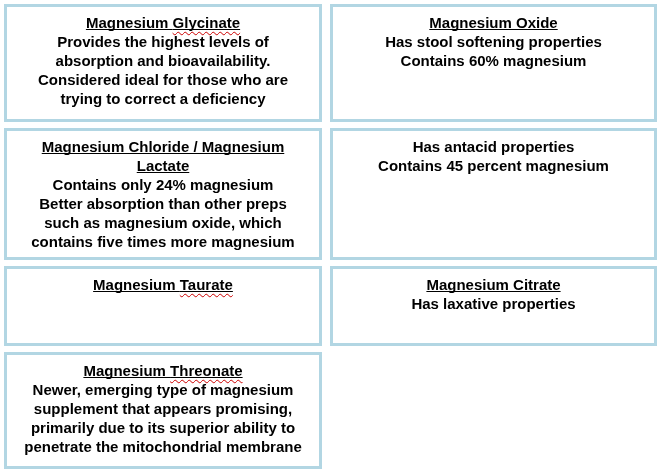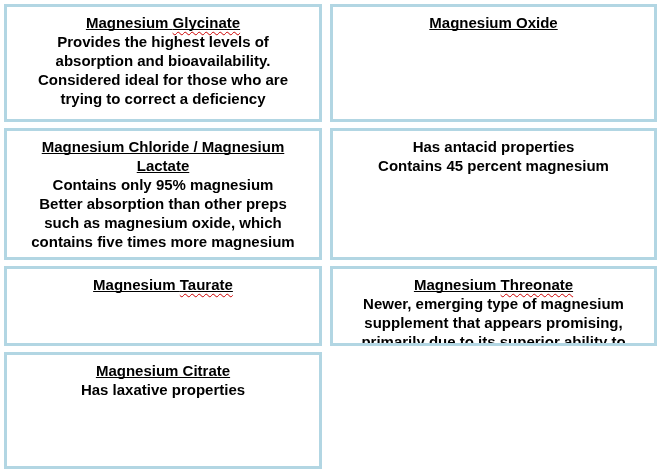--- a/index.html
+++ b/index.html
@@ -47,47 +47,49 @@
   <div class="cell">
     <div class="title"><span class="u"><span>Magnesium </span><span class="misspell">Glycinate</span></span><span></span></div>
     <div class="body">Provides the highest levels of
 absorption and bioavailability.
 Considered ideal for those who are
 trying to correct a deficiency</div>
   </div>
 
   <div class="cell">
     <div class="title"><span class="u"><span>Magnesium Oxide</span><span class="misspell"></span></span><span></span></div>
+    <div class="body">Has stool softening properties
+Contains 60% magnesium</div>
   </div>
 
   <div class="cell">
     <div class="title"><span class="u"><span>Magnesium Chloride / Magnesium
 Lactate</span><span class="misspell"></span></span><span></span></div>
-    <div class="body">Contains only 95% magnesium
+    <div class="body">Contains only 24% magnesium
 Better absorption than other preps
 such as magnesium oxide, which
 contains five times more magnesium</div>
   </div>
 
 
   <div class="cell">
     <div class="body">Has antacid properties
 Contains 45 percent magnesium</div>
   </div>
 
   <div class="cell">
     <div class="title"><span class="u"><span>Magnesium </span><span class="misspell">Taurate</span></span><span></span></div>
   </div>
 
   <div class="cell">
+    <div class="title"><span class="u"><span>Magnesium Citrate</span><span class="misspell"></span></span><span></span></div>
+    <div class="body">Has laxative properties</div>
+  </div>
+
+  <div class="cell">
     <div class="title"><span class="u"><span>Magnesium </span><span class="misspell">Threonate</span></span><span></span></div>
     <div class="body">Newer, emerging type of magnesium
 supplement that appears promising,
 primarily due to its superior ability to
 penetrate the mitochondrial membrane</div>
   </div>
 
-  <div class="cell">
-    <div class="title"><span class="u"><span>Magnesium Citrate</span><span class="misspell"></span></span><span></span></div>
-    <div class="body">Has laxative properties</div>
-  </div>
-
 </div>
 
 </body></html>

